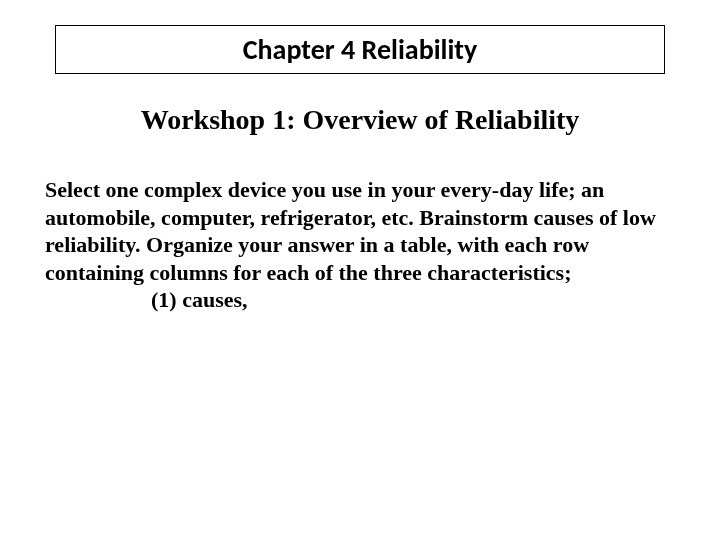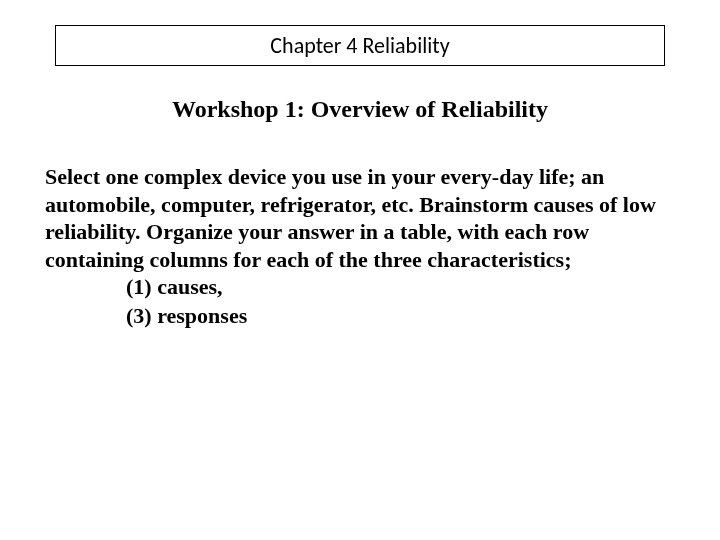--- a/index.html
+++ b/index.html
@@ -3,47 +3,46 @@
 <meta charset="utf-8">
 <style>
   * { margin: 0; padding: 0; box-sizing: border-box; }
   html, body { width: 720px; height: 540px; background: #fff; font-family: "Times New Roman", Times, serif; color: #000; }
   .slide { width: 720px; height: 540px; position: relative; padding: 25px 45px 30px 45px; }
   .header-box {
     border: 1.5px solid #000;
     padding: 6px 12px;
     text-align: center;
     font-family: Calibri, Arial, sans-serif;
-    font-weight: 400;
-    font-size: 22px;
+    font-weight: 700;
+    font-size: 28px;
     margin: 0 10px 30px 10px;
   }
   .title {
     text-align: center;
     font-weight: 700;
-    font-size: 24px;
+    font-size: 28px;
     margin-bottom: 40px;
   }
   .body-text {
     font-size: 22px;
     font-weight: 700;
     line-height: 1.25;
   }
   .list-block {
-    margin-left: 81px;
+    margin-left: 106px;
     font-size: 22px;
     font-weight: 700;
     line-height: 1.3;
   }
   .list-item { display: block; }
 </style>
 </head>
 <body>
 
 <div class="slide">
   <div class="header-box">Chapter 4 Reliability</div>
   <div class="title">Workshop 1: Overview of Reliability</div>
   <div class="body-text">Select one complex device you use in your every-day life; an automobile, computer, refrigerator, etc.  Brainstorm causes of low reliability. Organize your answer in a table, with each row containing columns for each of the three characteristics;</div>
   <div class="list-block">
     <span class="list-item">(1) causes,</span>
-    <span class="list-item">(3) responses</span>
   </div>
 </div>
 
 </body></html>

